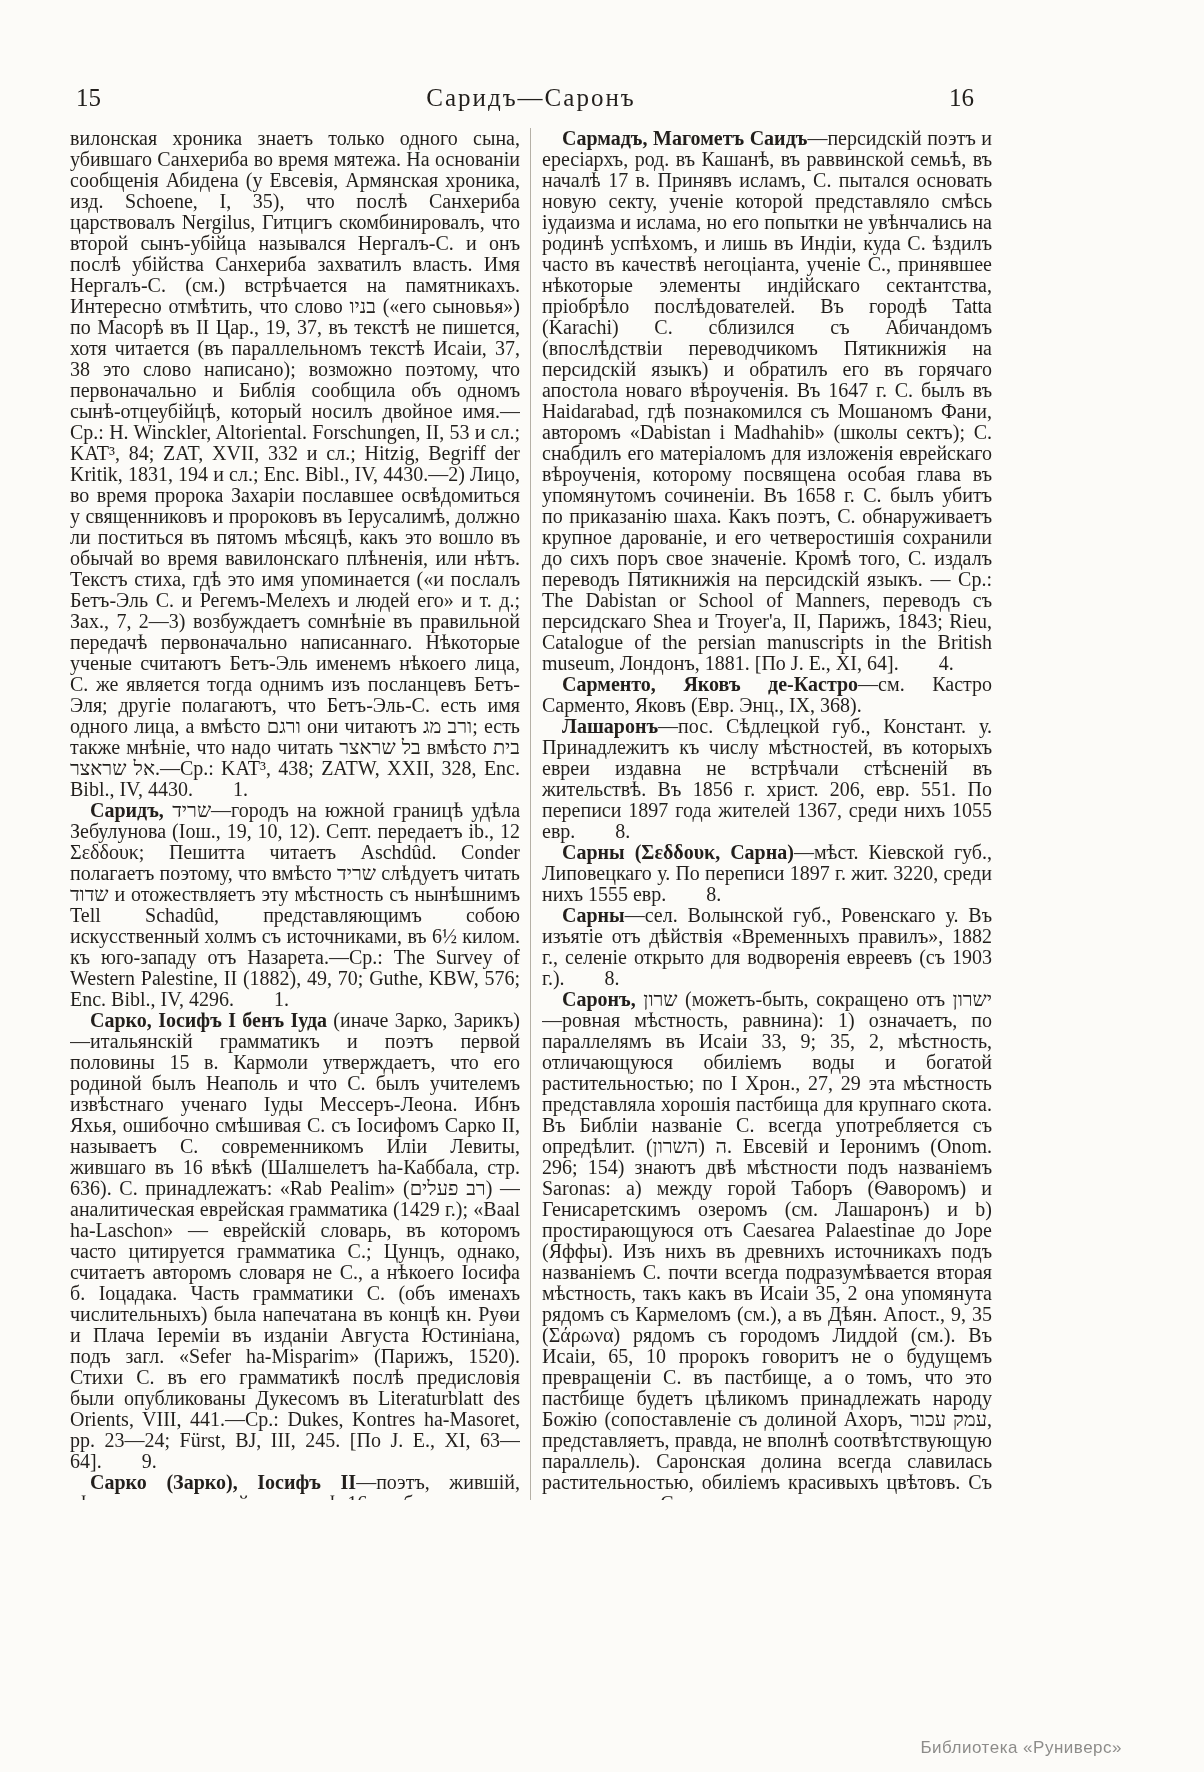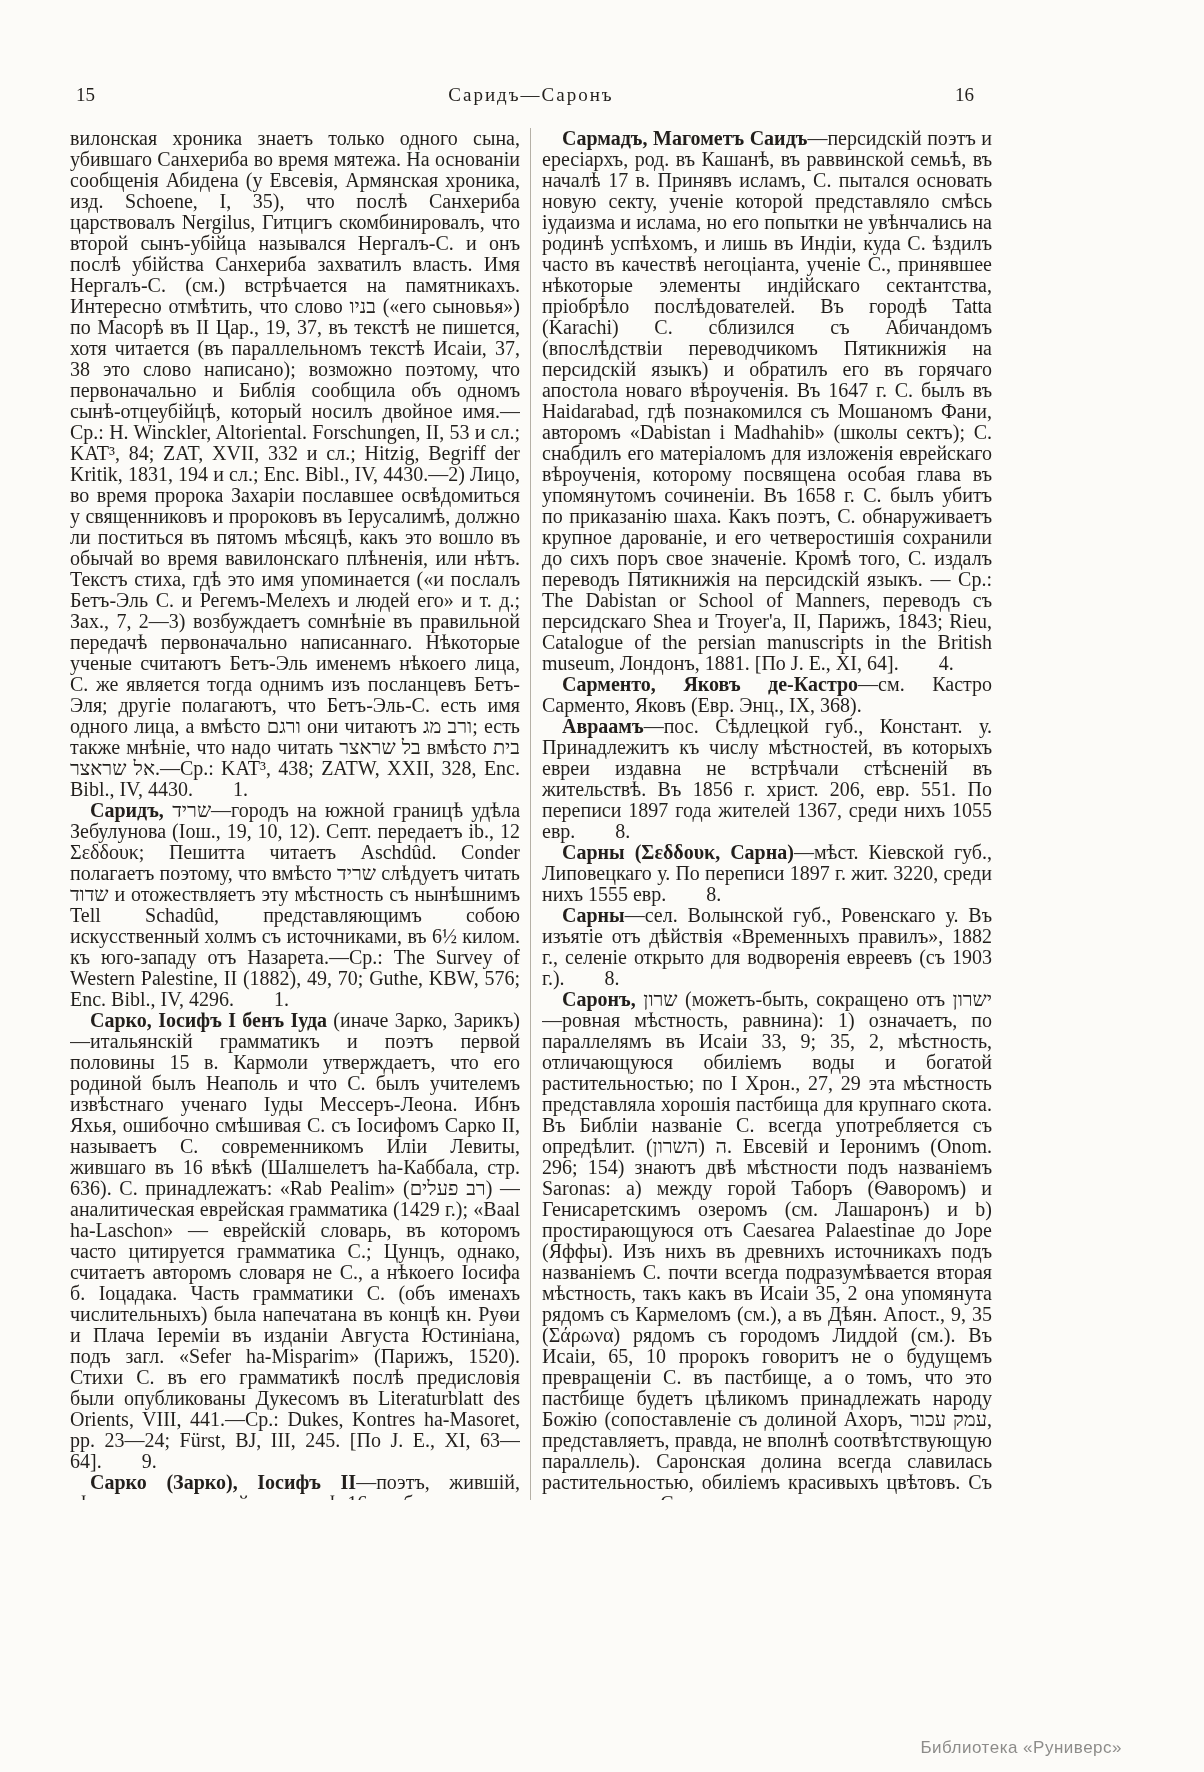--- a/index.html
+++ b/index.html
@@ -2,21 +2,21 @@
 <html lang="ru"><head>
 <meta charset="utf-8">
 <style>
   html,body{margin:0;padding:0;}
   body{
     width:1204px;height:1772px;position:relative;overflow:hidden;
     background:#fcfbf8;color:#221f1c;
     font-family:"Liberation Serif","DejaVu Serif","DejaVu Sans",serif;
   }
   .page{position:absolute;inset:0;}
-  .header{position:absolute;top:84px;left:70px;width:922px;height:26px;font-size:19px;}
+  .header{position:absolute;top:84px;left:70px;width:922px;height:26px;font-size:25px;}
   .header .pagenum-left{position:absolute;left:6px;top:0;}
   .header .pagenum-right{position:absolute;right:18px;top:0;}
   .header .running-title{position:absolute;left:0;right:0;top:0;text-align:center;letter-spacing:2px;}
   .columns{position:absolute;top:128px;left:70px;width:922px;height:1372px;overflow:hidden;}
   .col{position:absolute;top:0;width:450px;height:1372px;overflow:hidden;
        text-align:justify;font-size:20px;line-height:21px;hyphens:auto;}
   .col-left{left:0;}
   .col-right{left:472px;}
   .divider{position:absolute;top:128px;left:530px;width:1px;height:1372px;background:#b5b0a6;}
   p.para{margin:0;text-indent:20px;}
@@ -46,21 +46,21 @@
     <div class="col col-left">
       <p class="para noindent"><b class="lead"></b><span>вилонская хроника знаетъ только одного сына, убившаго Санхериба во время мятежа. На основаніи сообщенія Абидена (у Евсевія, Армянская хроника, изд. Schoene, I, 35), что послѣ Санхериба царствовалъ Nergilus, Гитцигъ скомбинировалъ, что второй сынъ-убійца назывался Нергалъ-С. и онъ послѣ убійства Санхериба захватилъ власть. Имя Нергалъ-С. (см.) встрѣчается на памятникахъ. Интересно отмѣтить, что слово בניו («его сыновья») по Масорѣ въ II Цар., 19, 37, въ текстѣ не пишется, хотя читается (въ параллельномъ текстѣ Исаіи, 37, 38 это слово написано); возможно поэтому, что первоначально и Библія сообщила объ одномъ сынѣ-отцеубійцѣ, который носилъ двойное имя.—Ср.: H. Winckler, Altoriental. Forschungen, II, 53 и сл.; KAT³, 84; ZAT, XVII, 332 и сл.; Hitzig, Begriff der Kritik, 1831, 194 и сл.; Enc. Bibl., IV, 4430.—2) Лицо, во время пророка Захаріи пославшее освѣдомиться у священниковъ и пророковъ въ Іерусалимѣ, должно ли поститься въ пятомъ мѣсяцѣ, какъ это вошло въ обычай во время вавилонскаго плѣненія, или нѣтъ. Текстъ стиха, гдѣ это имя упоминается («и послалъ Бетъ-Эль С. и Регемъ-Мелехъ и людей его» и т. д.; Зах., 7, 2—3) возбуждаетъ сомнѣніе въ правильной передачѣ первоначально написаннаго. Нѣкоторые ученые считаютъ Бетъ-Эль именемъ нѣкоего лица, С. же является тогда однимъ изъ посланцевъ Бетъ-Эля; другіе полагаютъ, что Бетъ-Эль-С. есть имя одного лица, а вмѣсто ורגם они читаютъ ורב מג; есть также мнѣніе, что надо читать בל שראצר вмѣсто בית אל שראצר.—Ср.: KAT³, 438; ZATW, XXII, 328, Enc. Bibl., IV, 4430.  1.</span></p>
       <p class="para"><b class="lead">Саридъ,</b><span> שריד—городъ на южной границѣ удѣла Зебулунова (Іош., 19, 10, 12). Септ. передаетъ ib., 12 Σεδδουκ; Пешитта читаетъ Aschdûd. Conder полагаетъ поэтому, что вмѣсто שריד слѣдуетъ читать שדוד и отожествляетъ эту мѣстность съ нынѣшнимъ Tell Schadûd, представляющимъ собою искусственный холмъ съ источниками, въ 6½ килом. къ юго-западу отъ Назарета.—Ср.: The Survey of Western Palestine, II (1882), 49, 70; Guthe, KBW, 576; Enc. Bibl., IV, 4296.  1.</span></p>
       <p class="para"><b class="lead">Сарко, Іосифъ I бенъ Іуда</b><span> (иначе Зарко, Зарикъ)—итальянскій грамматикъ и поэтъ первой половины 15 в. Кармоли утверждаетъ, что его родиной былъ Неаполь и что С. былъ учителемъ извѣстнаго ученаго Іуды Мессеръ-Леона. Ибнъ Яхья, ошибочно смѣшивая С. съ Іосифомъ Сарко II, называетъ С. современникомъ Иліи Левиты, жившаго въ 16 вѣкѣ (Шалшелетъ ha-Каббала, стр. 636). С. принадлежатъ: «Rab Pealim» (רב פעלים) — аналитическая еврейская грамматика (1429 г.); «Baal ha-Laschon» — еврейскій словарь, въ которомъ часто цитируется грамматика С.; Цунцъ, однако, считаетъ авторомъ словаря не С., а нѣкоего Іосифа б. Іоцадака. Часть грамматики С. (объ именахъ числительныхъ) была напечатана въ концѣ кн. Руѳи и Плача Іереміи въ изданіи Августа Юстиніана, подъ загл. «Sefer ha-Misparim» (Парижъ, 1520). Стихи С. въ его грамматикѣ послѣ предисловія были опубликованы Дукесомъ въ Literaturblatt des Orients, VIII, 441.—Ср.: Dukes, Kontres ha-Masoret, pp. 23—24; Fürst, BJ, III, 245. [По J. E., XI, 63—64].  9.</span></p>
       <p class="para"><b class="lead">Сарко (Зарко), Іосифъ II</b><span>—поэтъ, жившій, вѣроятно, въ первой половинѣ 16 в., быть-можетъ, внукъ предыдущаго. Въ кодексѣ De Rossi (Parma MS. № 939,2) содержатся стихотворенія С., неправильно приписываемыя Іосифу Сарко I (ср. Zunz, въ Kerem Chemed, VII, 120).  9.</span></p>
     </div>
 
     <div class="col col-right">
       <p class="para"><b class="lead">Сармадъ, Магометъ Саидъ</b><span>—персидскій поэтъ и ересіархъ, род. въ Кашанѣ, въ раввинской семьѣ, въ началѣ 17 в. Принявъ исламъ, С. пытался основать новую секту, ученіе которой представляло смѣсь іудаизма и ислама, но его попытки не увѣнчались на родинѣ успѣхомъ, и лишь въ Индіи, куда С. ѣздилъ часто въ качествѣ негоціанта, ученіе С., принявшее нѣкоторые элементы индійскаго сектантства, пріобрѣло послѣдователей. Въ городѣ Tatta (Karachi) С. сблизился съ Абичандомъ (впослѣдствіи переводчикомъ Пятикнижія на персидскій языкъ) и обратилъ его въ горячаго апостола новаго вѣроученія. Въ 1647 г. С. былъ въ Haidarabad, гдѣ познакомился съ Мошаномъ Фани, авторомъ «Dabistan i Madhahib» (школы сектъ); С. снабдилъ его матеріаломъ для изложенія еврейскаго вѣроученія, которому посвящена особая глава въ упомянутомъ сочиненіи. Въ 1658 г. С. былъ убитъ по приказанію шаха. Какъ поэтъ, С. обнаруживаетъ крупное дарованіе, и его четверостишія сохранили до сихъ поръ свое значеніе. Кромѣ того, С. издалъ переводъ Пятикнижія на персидскій языкъ. — Ср.: The Dabistan or School of Manners, переводъ съ персидскаго Shea и Troyer'а, II, Парижъ, 1843; Rieu, Catalogue of the persian manuscripts in the British museum, Лондонъ, 1881. [По J. E., XI, 64].  4.</span></p>
       <p class="para"><b class="lead">Сарменто, Яковъ де-Кастро</b><span>—см. Кастро Сарменто, Яковъ (Евр. Энц., IX, 368).</span></p>
-      <p class="para"><b class="lead">Авраамъ</b><span>—пос. Сѣдлецкой губ., Констант. у. Принадлежитъ къ числу мѣстностей, въ которыхъ евреи издавна не встрѣчали стѣсненій въ жительствѣ. Въ 1856 г. христ. 206, евр. 551. По переписи 1897 года жителей 1367, среди нихъ 1055 евр.  8.</span></p>
+      <p class="para"><b class="lead">Лашаронъ</b><span>—пос. Сѣдлецкой губ., Констант. у. Принадлежитъ къ числу мѣстностей, въ которыхъ евреи издавна не встрѣчали стѣсненій въ жительствѣ. Въ 1856 г. христ. 206, евр. 551. По переписи 1897 года жителей 1367, среди нихъ 1055 евр.  8.</span></p>
       <p class="para"><b class="lead">Сарны (Σεδδουκ, Сарна)</b><span>—мѣст. Кіевской губ., Липовецкаго у. По переписи 1897 г. жит. 3220, среди нихъ 1555 евр.  8.</span></p>
       <p class="para"><b class="lead">Сарны</b><span>—сел. Волынской губ., Ровенскаго у. Въ изъятіе отъ дѣйствія «Временныхъ правилъ», 1882 г., селеніе открыто для водворенія евреевъ (съ 1903 г.).  8.</span></p>
       <p class="para"><b class="lead">Саронъ,</b><span> שרון (можетъ-быть, сокращено отъ ישרון—ровная мѣстность, равнина): 1) означаетъ, по параллелямъ въ Исаіи 33, 9; 35, 2, мѣстность, отличающуюся обиліемъ воды и богатой растительностью; по I Хрон., 27, 29 эта мѣстность представляла хорошія пастбища для крупнаго скота. Въ Библіи названіе С. всегда употребляется съ опредѣлит. ה (השרון). Евсевій и Іеронимъ (Onom. 296; 154) знаютъ двѣ мѣстности подъ названіемъ Saronas: а) между горой Таборъ (Ѳаворомъ) и Генисаретскимъ озеромъ (см. Лашаронъ) и b) простирающуюся отъ Caesarea Palaestinae до Jope (Яффы). Изъ нихъ въ древнихъ источникахъ подъ названіемъ С. почти всегда подразумѣвается вторая мѣстность, такъ какъ въ Исаіи 35, 2 она упомянута рядомъ съ Кармеломъ (см.), а въ Дѣян. Апост., 9, 35 (Σάρωνα) рядомъ съ городомъ Лиддой (см.). Въ Исаіи, 65, 10 пророкъ говоритъ не о будущемъ превращеніи С. въ пастбище, а о томъ, что это пастбище будетъ цѣликомъ принадлежать народу Божію (сопоставленіе съ долиной Ахоръ, עמק עכור, представляетъ, правда, не вполнѣ соотвѣтствующую параллель). Саронская долина всегда славилась растительностью, обиліемъ красивыхъ цвѣтовъ. Съ нарциссомъ Сарона поэтъ сравниваетъ красоту своей невѣсты (Пѣсн. Пѣсн., 2, 1). Понынѣ Саронская</span></p>
     </div>
 
   </div>
 
   <div class="watermark">Библиотека «Руниверс»</div>
 
 </div>

